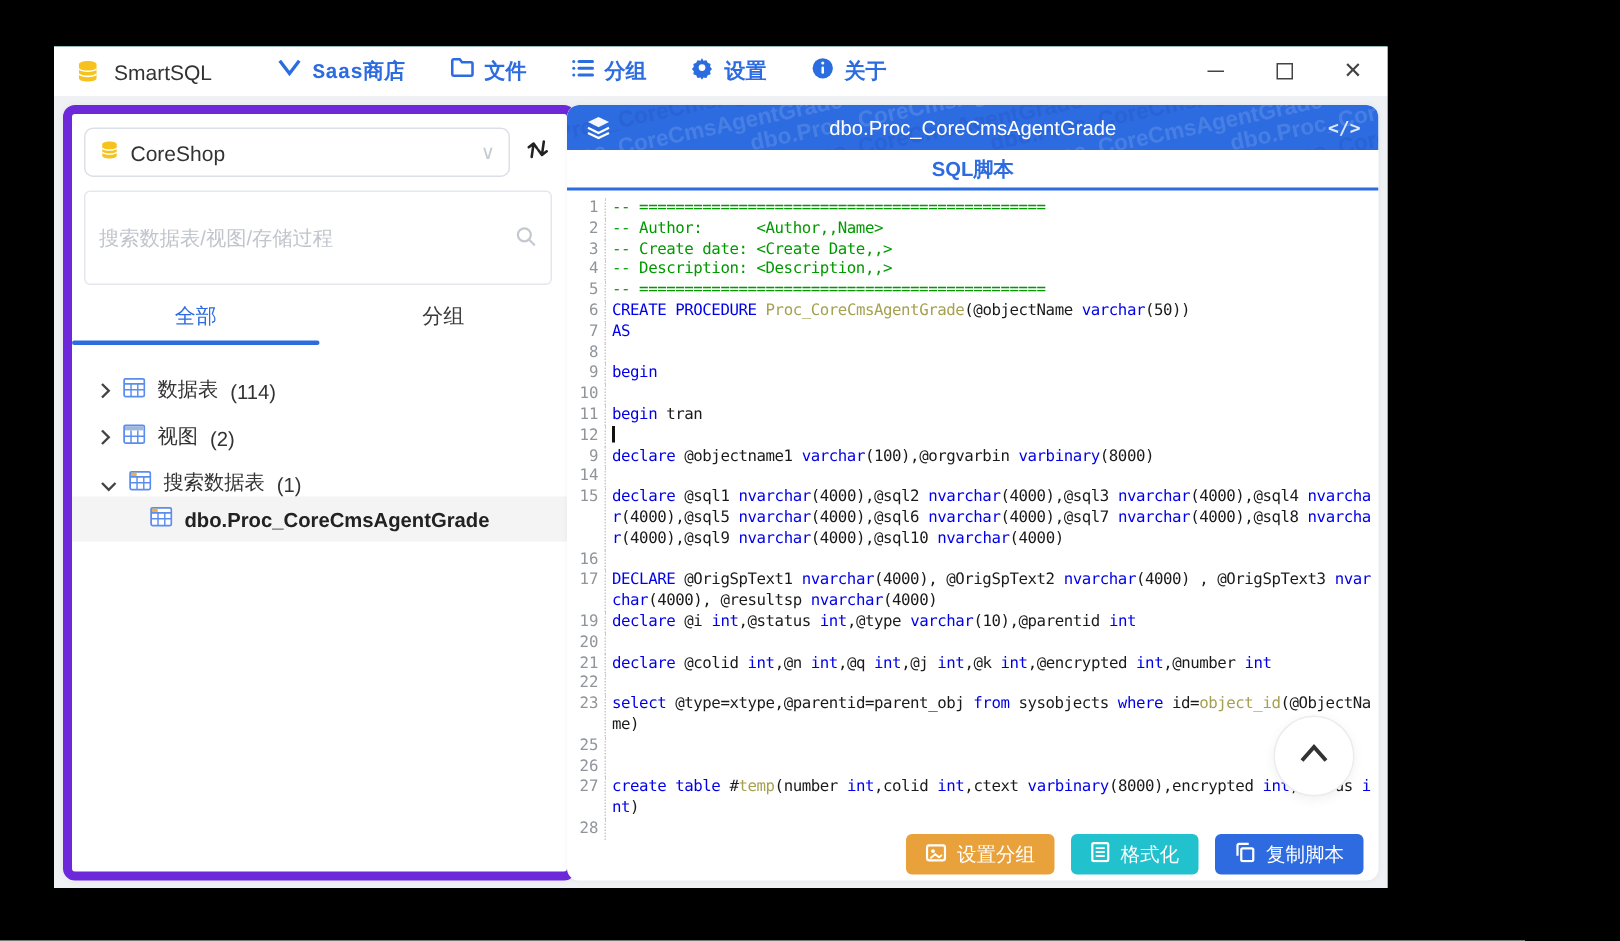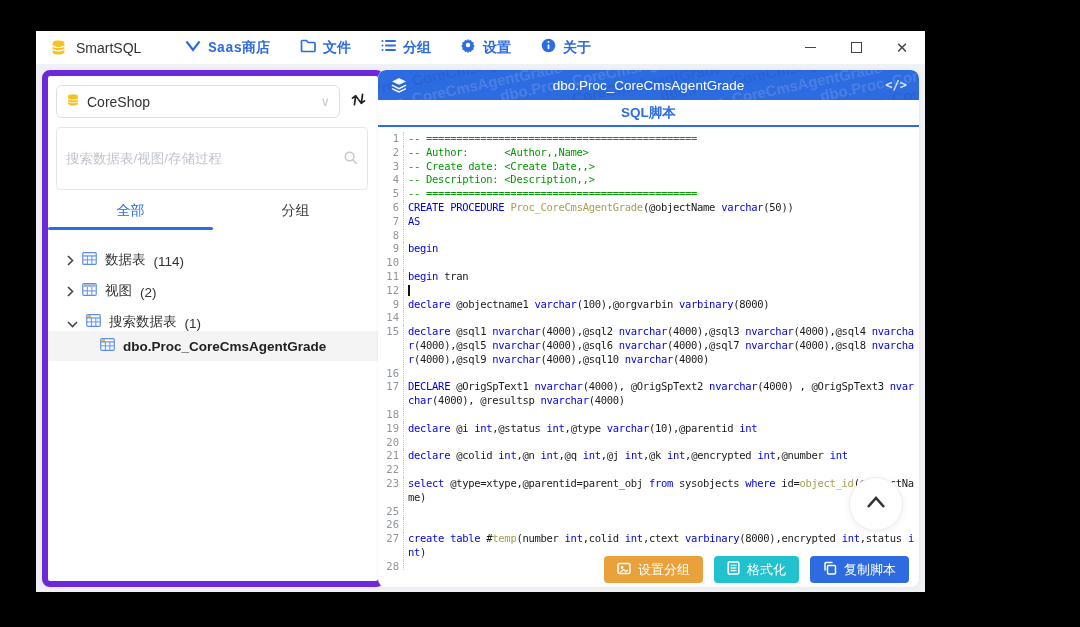--- a/index.html
+++ b/index.html
@@ -321,24 +321,20 @@
           </div>
           <div class="code-row">
             <span class="ln">16</span>
             <span class="cd"></span>
           </div>
           <div class="code-row">
             <span class="ln">17</span>
             <span class="cd"><span class="tok-k">DECLARE</span><span class="tok-t"> @OrigSpText1 </span><span class="tok-k">nvarchar</span><span class="tok-t">(4000), @OrigSpText2 </span><span class="tok-k">nvarchar</span><span class="tok-t">(4000) , @OrigSpText3 </span><span class="tok-k">nvarchar</span><span class="tok-t">(4000), @resultsp </span><span class="tok-k">nvarchar</span><span class="tok-t">(4000)</span></span>
           </div>
           <div class="code-row">
-            <span class="ln">18</span>
-            <span class="cd"></span>
-          </div>
-          <div class="code-row">
             <span class="ln">19</span>
             <span class="cd"><span class="tok-k">declare</span><span class="tok-t"> @i </span><span class="tok-k">int</span><span class="tok-t">,@status </span><span class="tok-k">int</span><span class="tok-t">,@type </span><span class="tok-k">varchar</span><span class="tok-t">(10),@parentid </span><span class="tok-k">int</span></span>
           </div>
           <div class="code-row">
             <span class="ln">20</span>
             <span class="cd"></span>
           </div>
           <div class="code-row">
             <span class="ln">21</span>
             <span class="cd"><span class="tok-k">declare</span><span class="tok-t"> @colid </span><span class="tok-k">int</span><span class="tok-t">,@n </span><span class="tok-k">int</span><span class="tok-t">,@q </span><span class="tok-k">int</span><span class="tok-t">,@j </span><span class="tok-k">int</span><span class="tok-t">,@k </span><span class="tok-k">int</span><span class="tok-t">,@encrypted </span><span class="tok-k">int</span><span class="tok-t">,@number </span><span class="tok-k">int</span></span>

